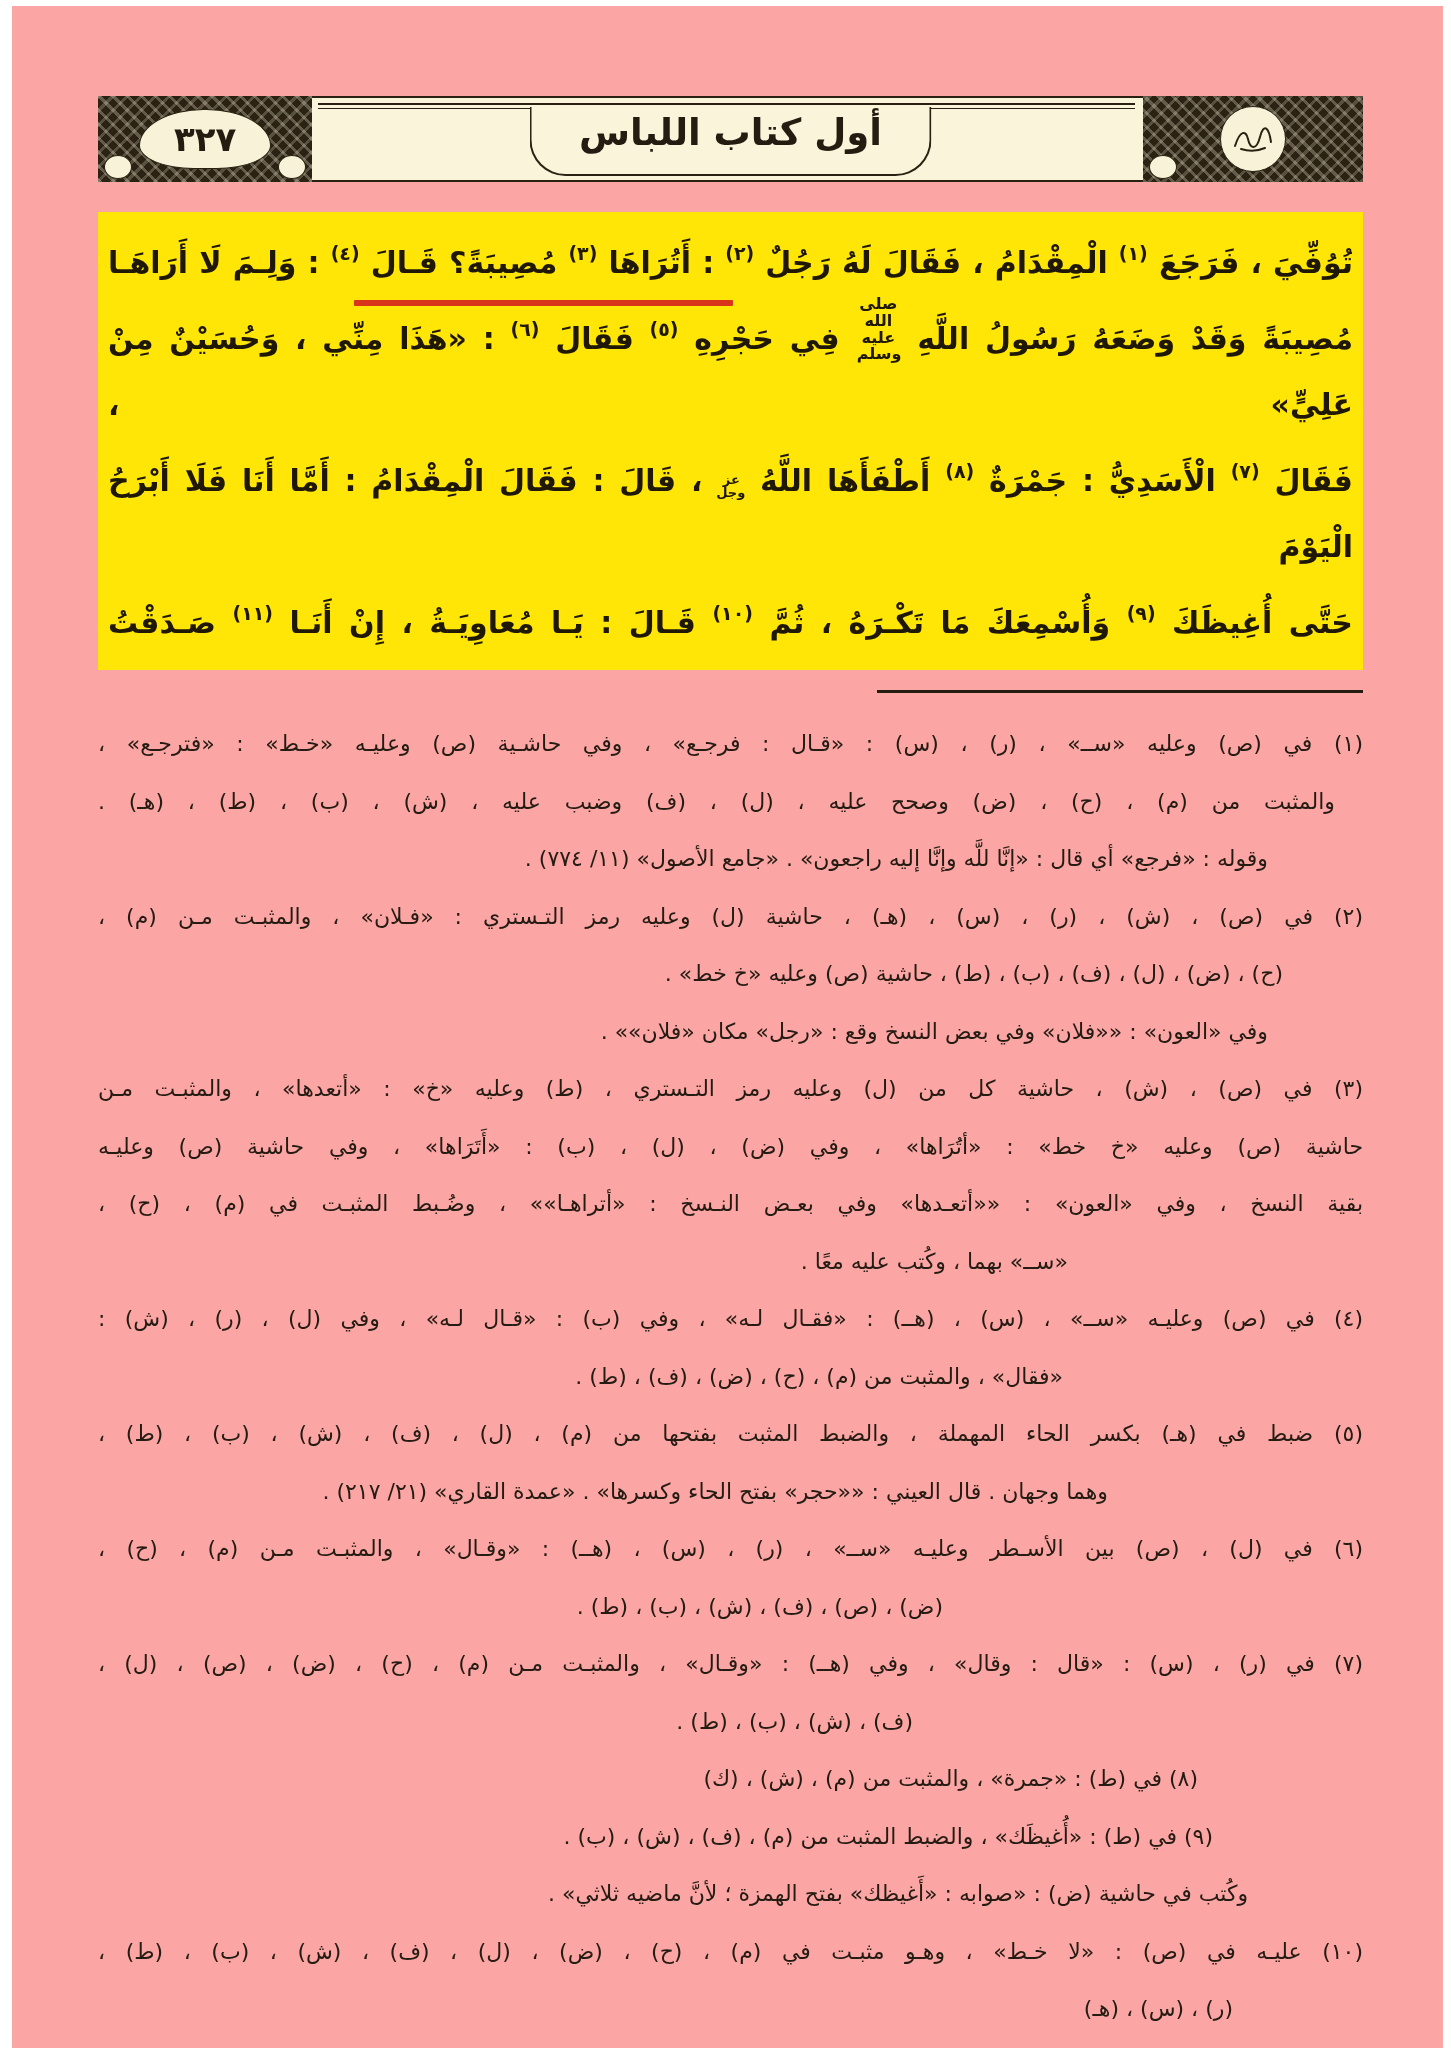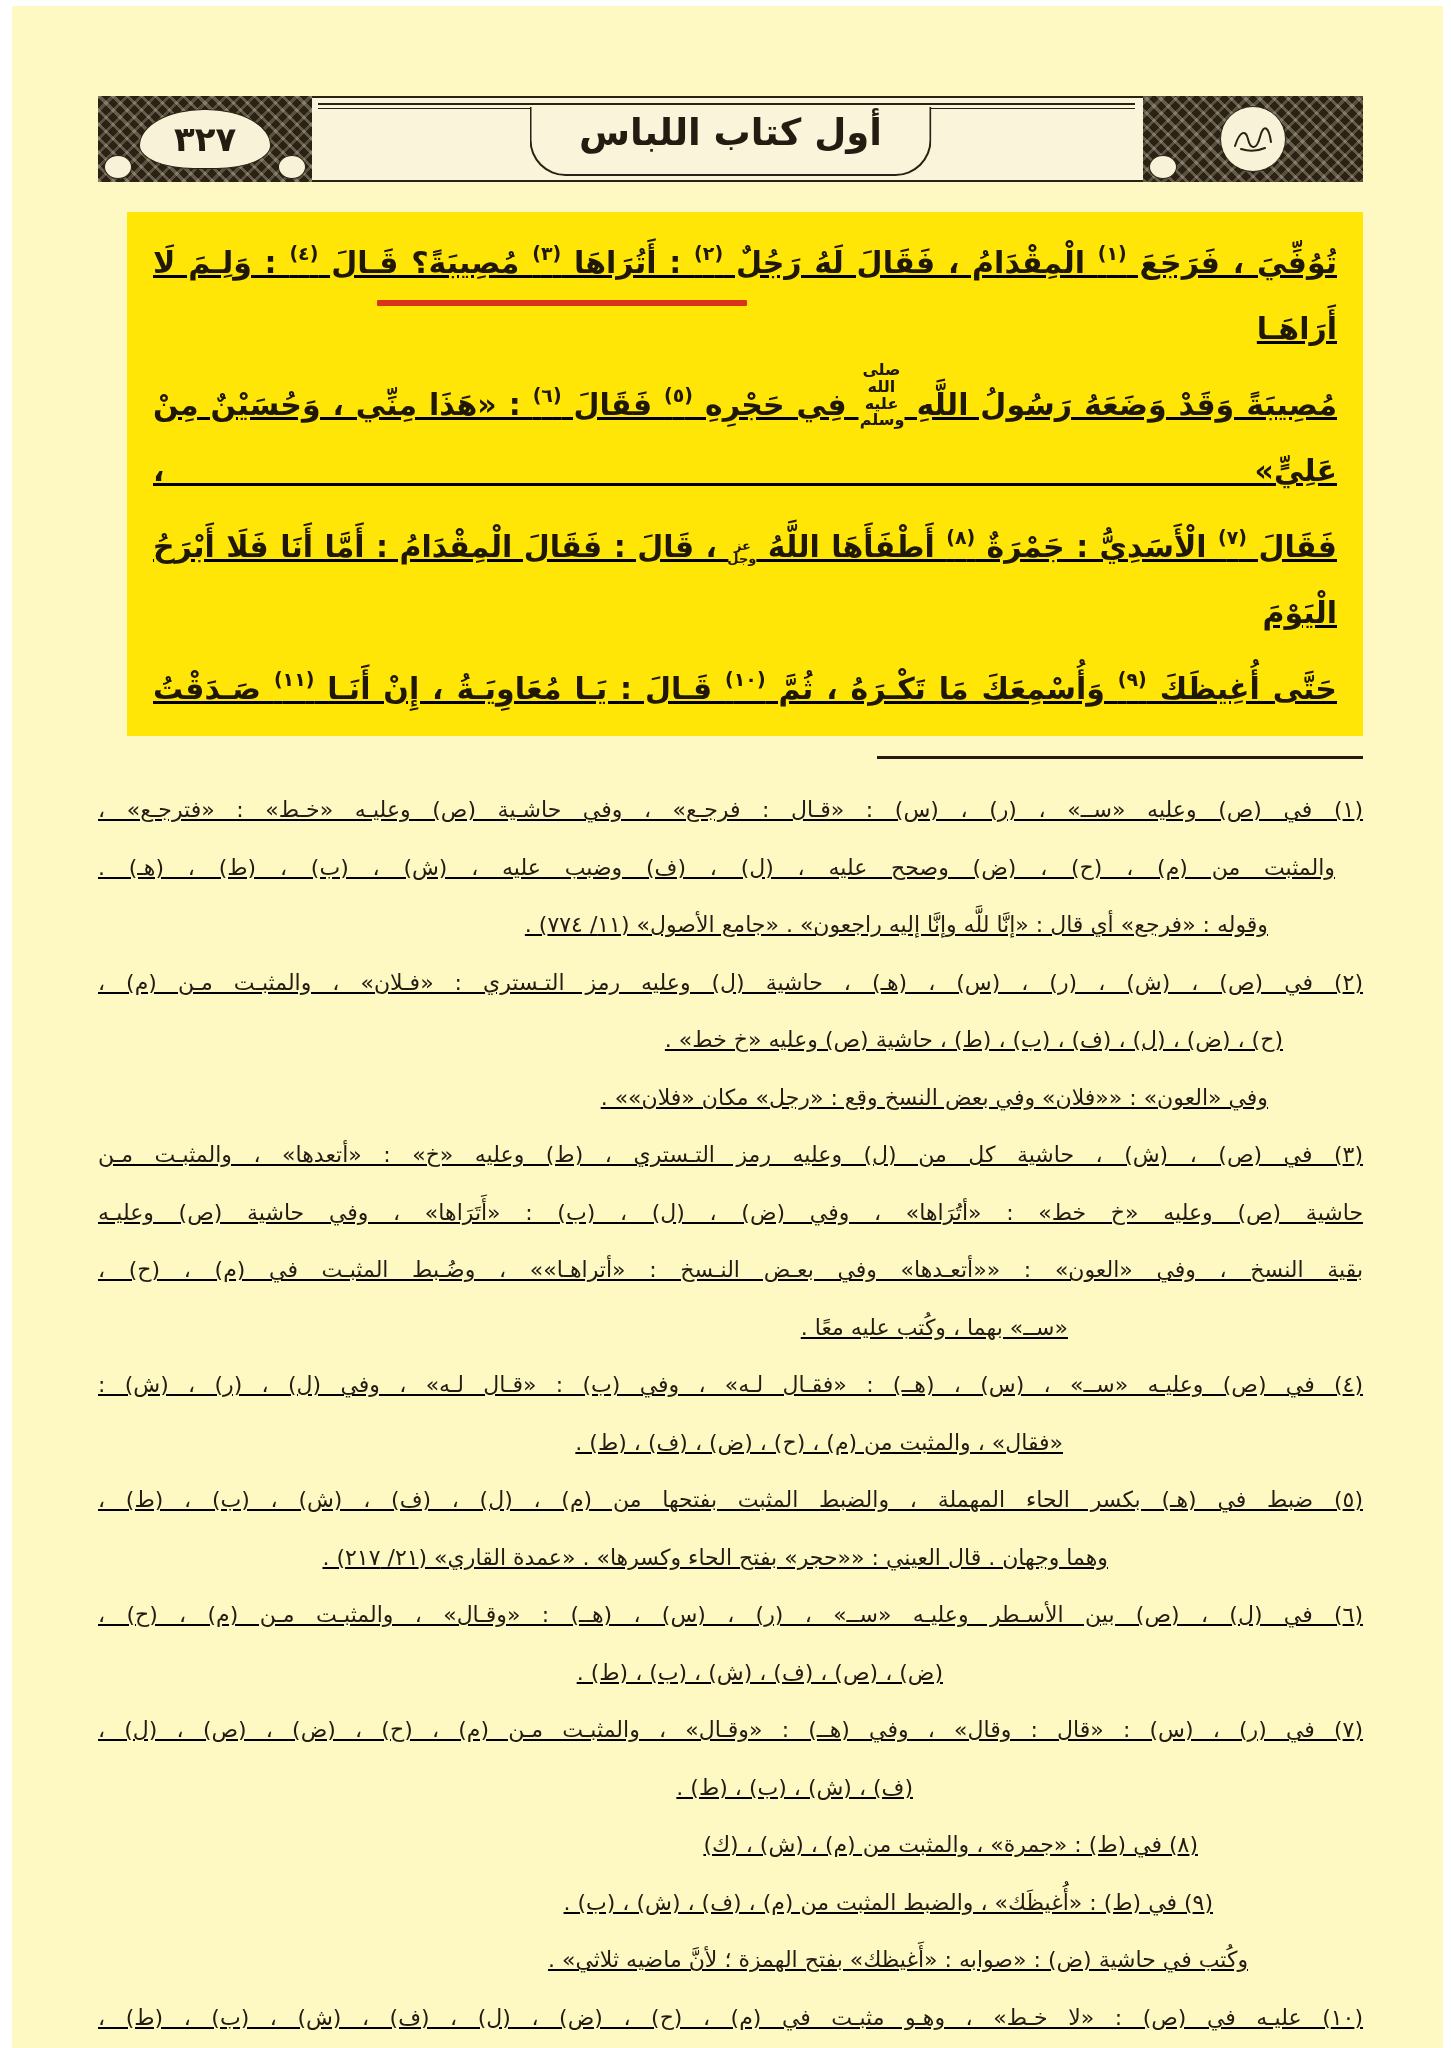--- a/index.html
+++ b/index.html
@@ -5,22 +5,21 @@
   * { box-sizing: border-box; }
   html,body { margin:0; padding:0; }
   body {
     width:1451px; height:2048px;
     background:#ffffff;
     font-family:"DejaVu Sans", sans-serif;
     overflow:hidden;
   }
   .page {
     position:absolute; top:6px; left:12px; right:8px; bottom:0;
-    background:#fef9c3;
-    text-decoration:underline;
+    background:#fca5a5;
   }
   .content { margin:90px 80px 0 86px; position:relative; }
 
   
   .header {
     position:relative; height:86px;
     border:2px solid #2a2112;
     background:#faf4da;
   }
   .topline {
@@ -60,22 +59,21 @@
     border:2px solid #2a2112; border-top:none;
     border-radius:0 0 36px 36px;
     background:#faf4da;
   }
   .book-title { font-size:37px; font-weight:bold; color:#241c10; white-space:nowrap; }
 
   
   .matn {
     margin-top:30px; position:relative;
     background:#ffe607;
-    padding:8px 26px 14px;
-    margin-left:29px;
+    padding:8px 10px 14px;
   }
   .matn-line {
     direction:rtl; text-align:justify; text-align-last:justify;
     font-weight:bold; font-size:30px; line-height:66px; color:#201806;
   }
   .marker { font-size:19px; font-weight:bold; vertical-align:13px; }
   .stack {
     display:inline-block; width:46px; font-size:16px; line-height:1.05;
     text-align:center; vertical-align:-10px; font-weight:bold; white-space:normal;
   }

